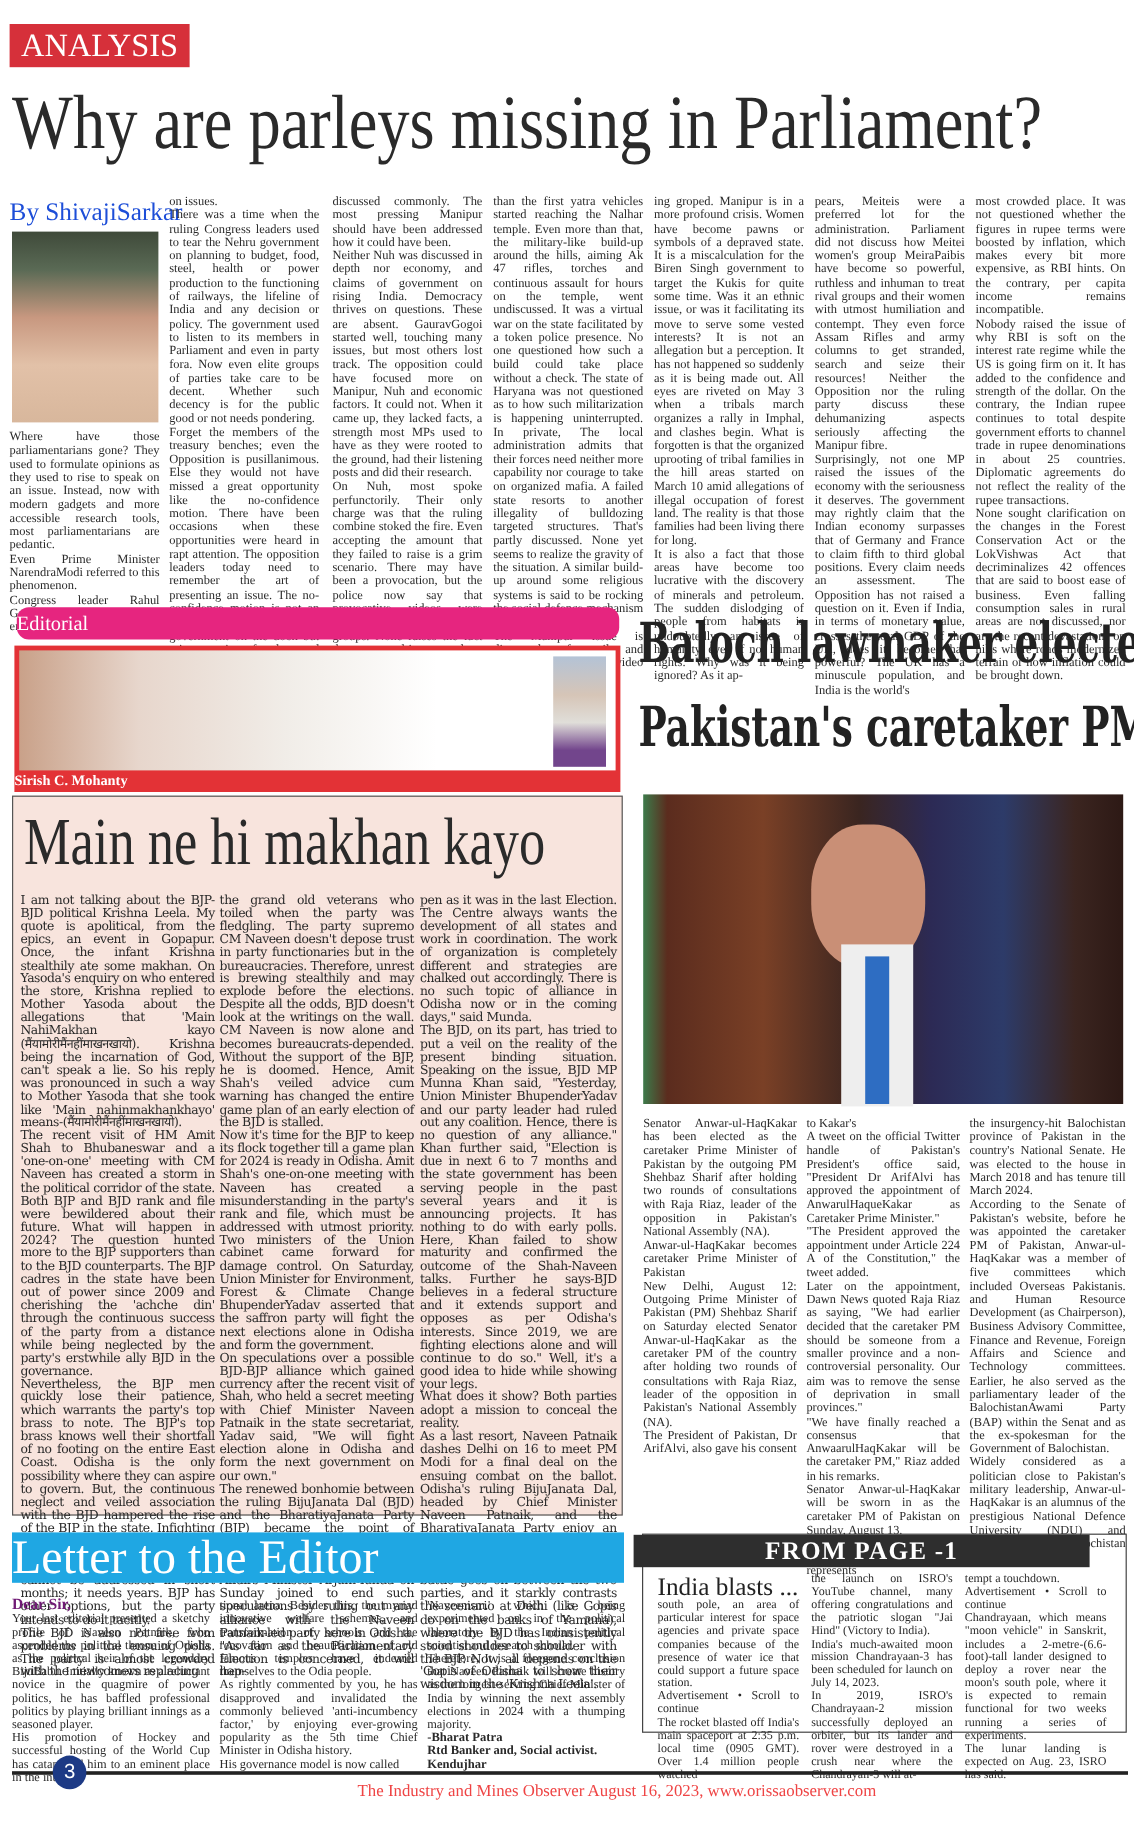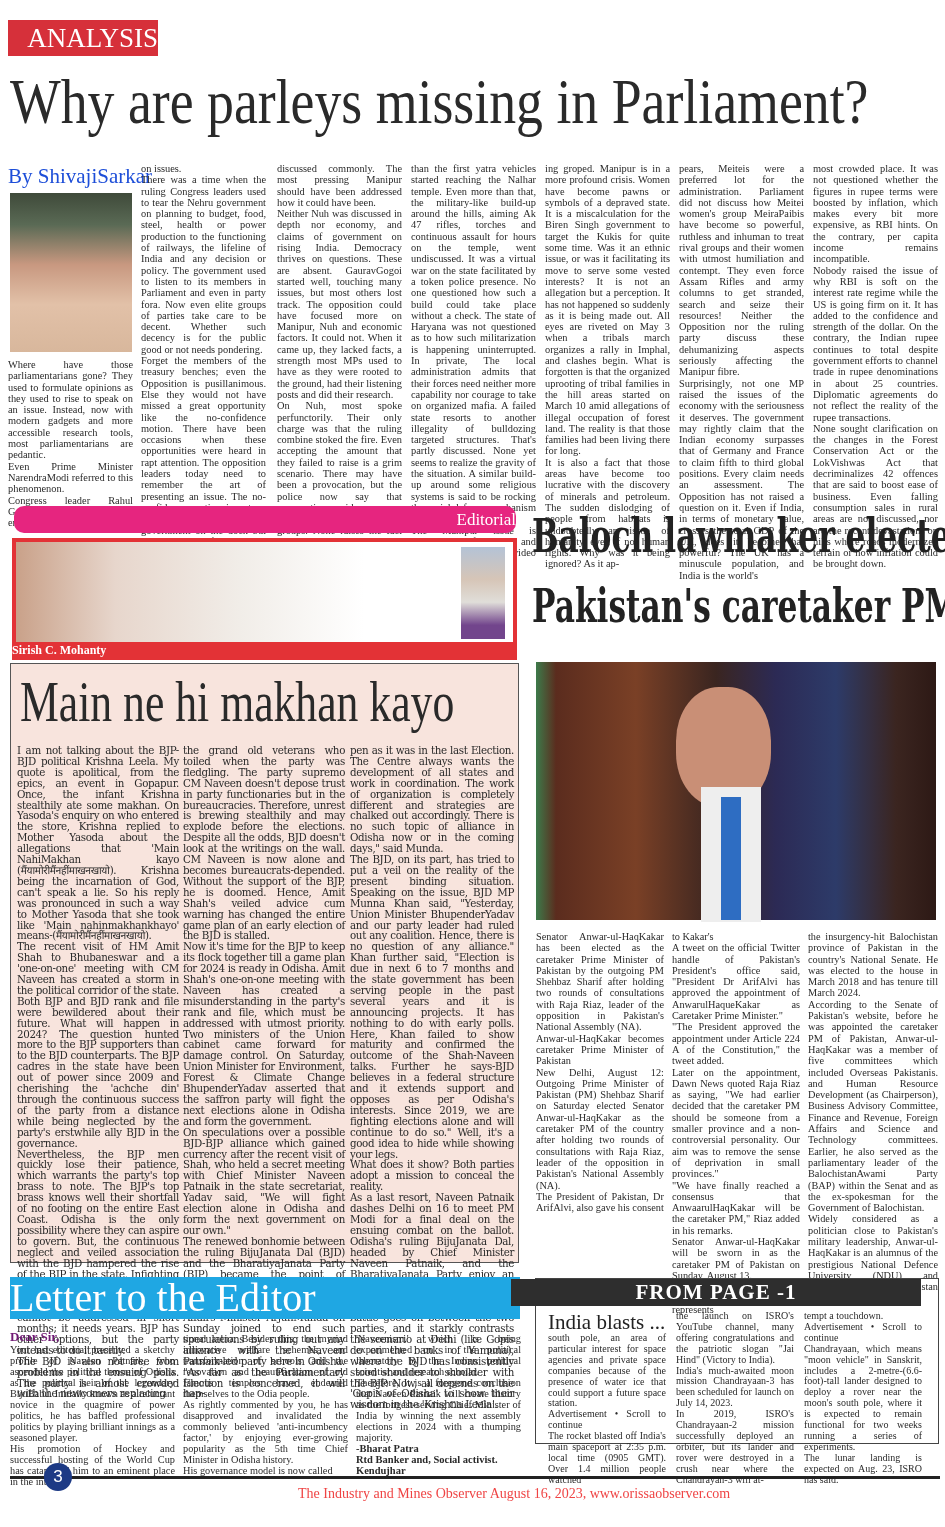--- a/index.html
+++ b/index.html
@@ -1,43 +1,43 @@
 <!DOCTYPE html>
 <html><head>
 <meta charset="utf-8">
 <style>
 *{box-sizing:border-box;margin:0;padding:0}
 body{width:945px;height:1527px;background:#fff;font-family:"Liberation Serif","DejaVu Serif",serif;color:#222;position:relative;overflow:hidden}
 .abs{position:absolute}
-.kicker{left:8px;top:20px;width:150px;height:36px;background:#d6303a;color:#fff;font-size:27px;text-align:right;line-height:36px;letter-spacing:0px}
+.kicker{left:8px;top:20px;width:150px;height:36px;background:#d6303a;color:#fff;font-size:27px;text-align:center;line-height:36px;letter-spacing:0px}
 .headline{left:10px;top:62px;width:930px;font-size:64px;line-height:80px;white-space:nowrap;color:#2a2a2a;transform:scaleX(0.84);transform-origin:left}
 .byline{left:8px;top:164px;font-size:21px;color:#1d4ed8}
 .author-photo{left:10px;top:193px;width:122px;height:159px;background:linear-gradient(180deg,#3f4a3a 0%,#5a6a55 20%,#c89880 45%,#e2c1a8 70%,#d8b79c 100%)}
 .col{font-size:10.4px;line-height:11.3px;text-align:justify;color:#2a2a2a}
 .col p{margin:0}
-.ed-banner{left:14px;top:506px;width:502px;height:27px;background:#e6257f;border-radius:10px;color:#fff;font-size:17px;text-align:right;line-height:27px}
+.ed-banner{left:14px;top:506px;width:502px;height:27px;background:#e6257f;border-radius:10px;color:#fff;font-size:17px;text-align:left;line-height:27px}
 .ed-img{left:12px;top:538px;width:505px;height:122px;background:#e33236}
 .ed-img-inner{position:absolute;left:4px;top:4px;width:497px;height:100px;background:linear-gradient(90deg,#c9a189 0%,#e7d6cc 20%,#f1ede8 45%,#fff 70%,#fff 100%)}
 .ed-author-photo{position:absolute;right:8px;top:5px;width:44px;height:92px;background:linear-gradient(180deg,#b4c3d6 0%,#d6c5b7 35%,#e0ded9 60%,#72458c 85%)}
 .ed-author-name{position:absolute;left:0;bottom:2px;width:100%;text-align:left;color:#fff;font-size:12px;font-weight:bold}
 .ed-box{left:10px;top:663px;width:509px;height:600px;background:#f8e4dd;border:1px solid #555}
 .ed-title{left:20px;top:667px;width:500px;font-size:56px;line-height:70px;white-space:nowrap;color:#2a2a2a;transform:scaleX(0.78);transform-origin:left}
 .ed-col{font-size:10.3px;line-height:10.9px;text-align:justify;color:#2a2a2a;font-family:"DejaVu Serif",serif;letter-spacing:-0.35px}
 .pk-title{left:532px;top:506px;width:410px;font-size:46px;line-height:60px;font-weight:bold;color:#222;font-family:"DejaVu Serif",serif;transform:scaleX(0.68);transform-origin:left;white-space:nowrap}
 .pk-photo{left:536px;top:662px;width:400px;height:258px;background:linear-gradient(90deg,#3d7a4a 0%,#5b2c1e 5%,#7a4026 25%,#3a2520 45%,#2c2a55 60%,#2d3b69 75%,#3b2520 90%,#2d1915 100%)}
 .pk-photo .face{position:absolute;left:140px;top:25px;width:95px;height:120px;border-radius:45%;background:#c98f76}
 .pk-photo .shirt{position:absolute;left:165px;top:125px;width:60px;height:135px;background:#eee}
 .pk-photo .tie{position:absolute;left:185px;top:135px;width:20px;height:123px;background:#2e6dc2}
 .pk-col{font-size:10.3px;line-height:11.3px;text-align:justify;color:#2a2a2a}
 .lte-banner{left:10px;top:1277px;width:510px;height:42px;background:#1fa7e3;color:#fff;font-size:40px;line-height:42px;text-align:left}
 .lte-col{font-size:10.3px;line-height:11px;text-align:justify;color:#2a2a2a}
 .dear{font-size:13px;font-weight:bold;color:#701a75;line-height:15px}
 .sig{text-align:left;font-weight:bold;font-size:10.5px;line-height:11px}
 .fp-box{left:535px;top:1278px;width:404px;height:166px;border:1px solid #444}
-.fp-bar{left:511px;top:1279px;width:410px;height:27px;background:#2e2e2e;color:#fff;font-size:21px;font-weight:bold;text-align:center;line-height:27px;letter-spacing:1px}
+.fp-bar{left:528px;top:1279px;width:380px;height:27px;background:#2e2e2e;color:#fff;font-size:21px;font-weight:bold;text-align:center;line-height:27px;letter-spacing:1px}
 .fp-title{font-size:21px;line-height:22px;color:#222}
 .fp-col{font-size:10px;line-height:10.9px;text-align:justify;color:#2a2a2a}
 .rule{left:10px;top:1476px;width:930px;height:3px;background:#222}
 .page-num{left:44px;top:1463px;width:28px;height:28px;border-radius:50%;background:#1d3a85;color:#fff;text-align:center;font-family:"Liberation Sans",sans-serif;font-size:17px;line-height:28px}
 .footer{left:298px;top:1486px;font-size:14px;color:#ef4444}
 </style>
 </head>
 <body>
 
 <div class="abs kicker">ANALYSIS</div>

